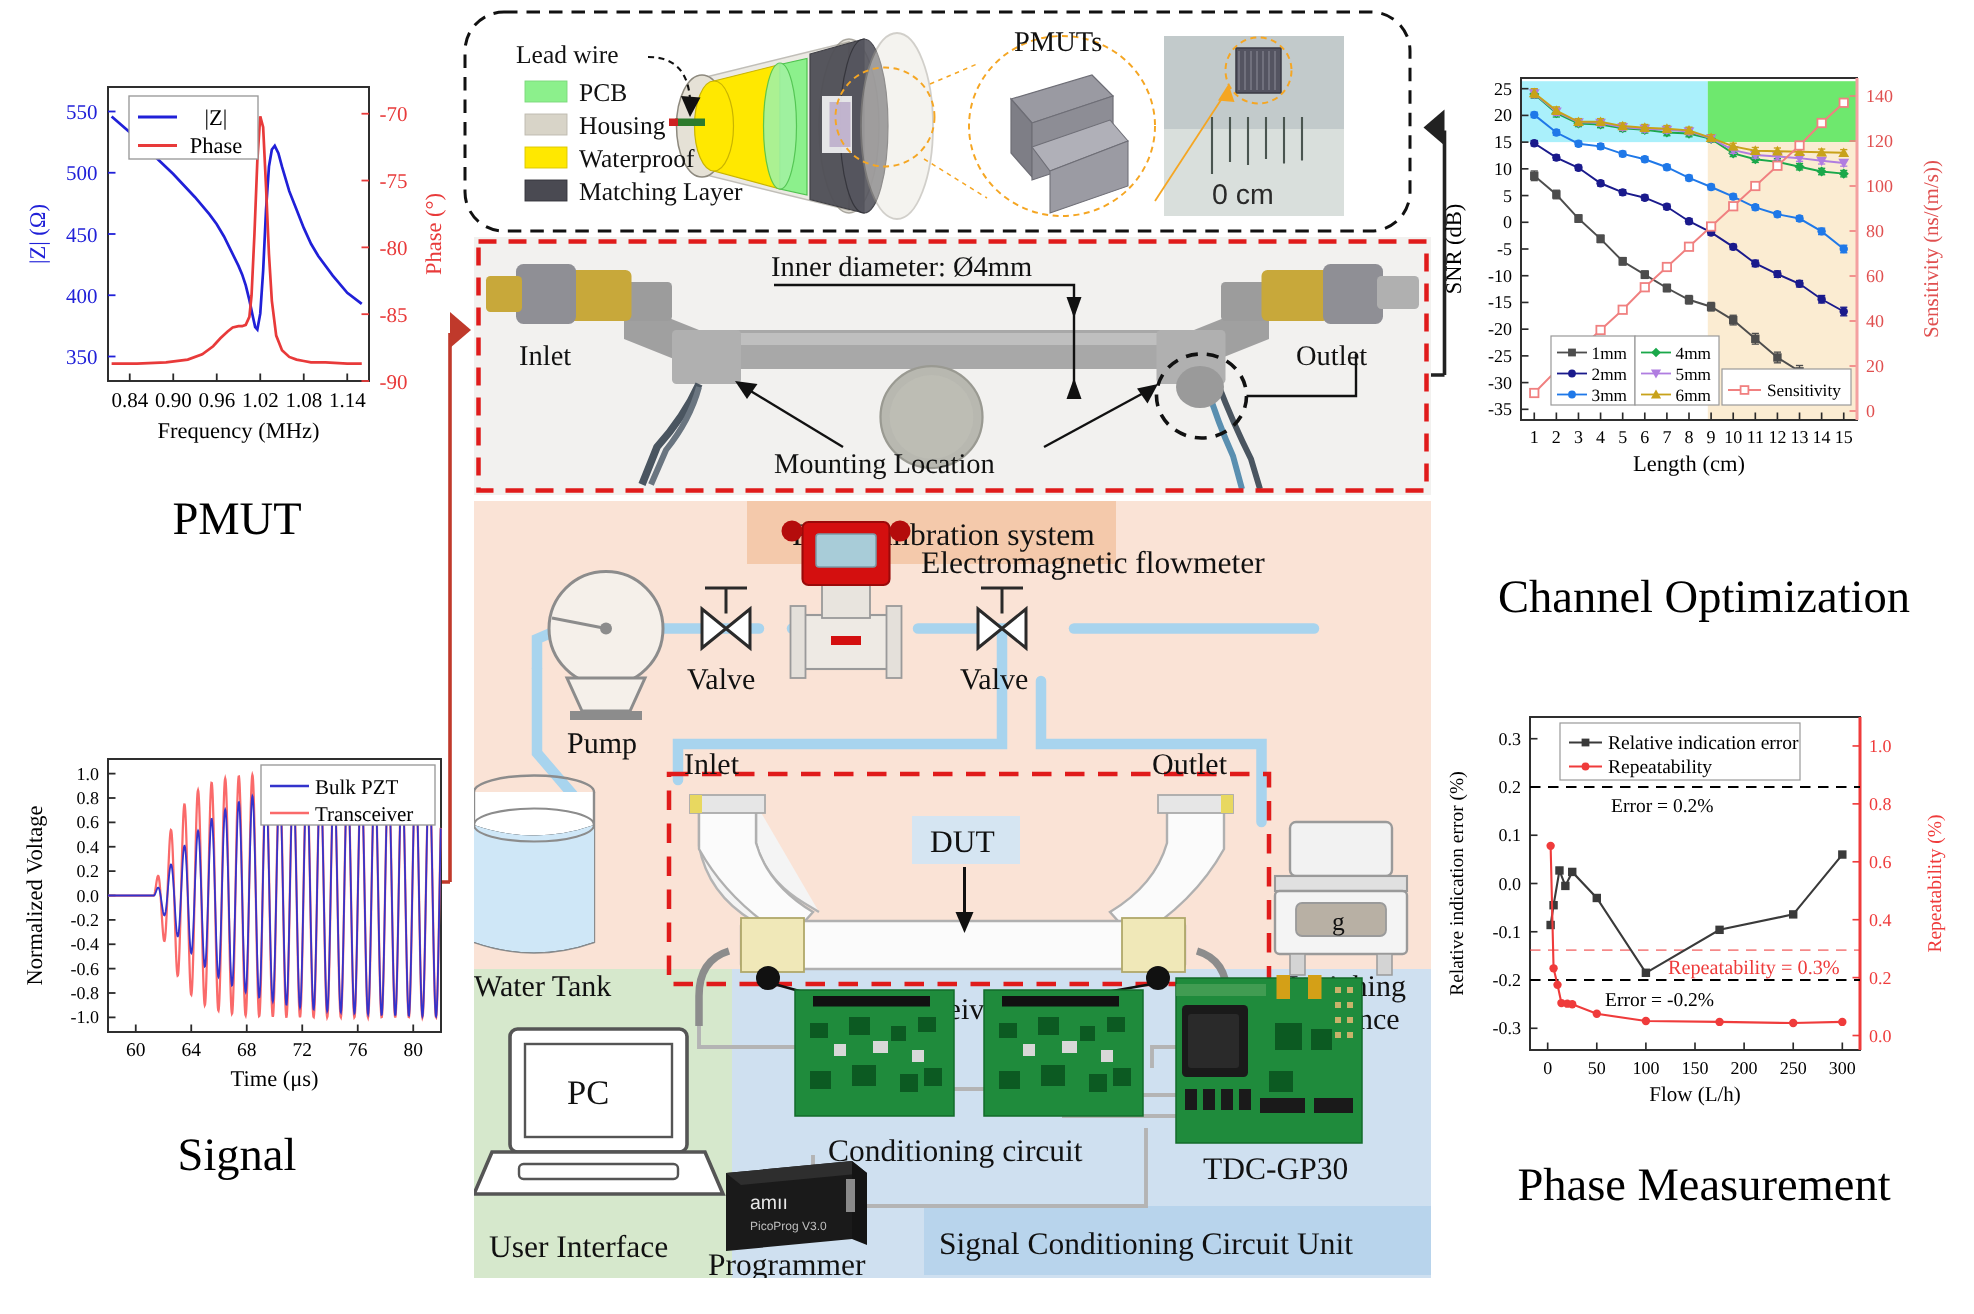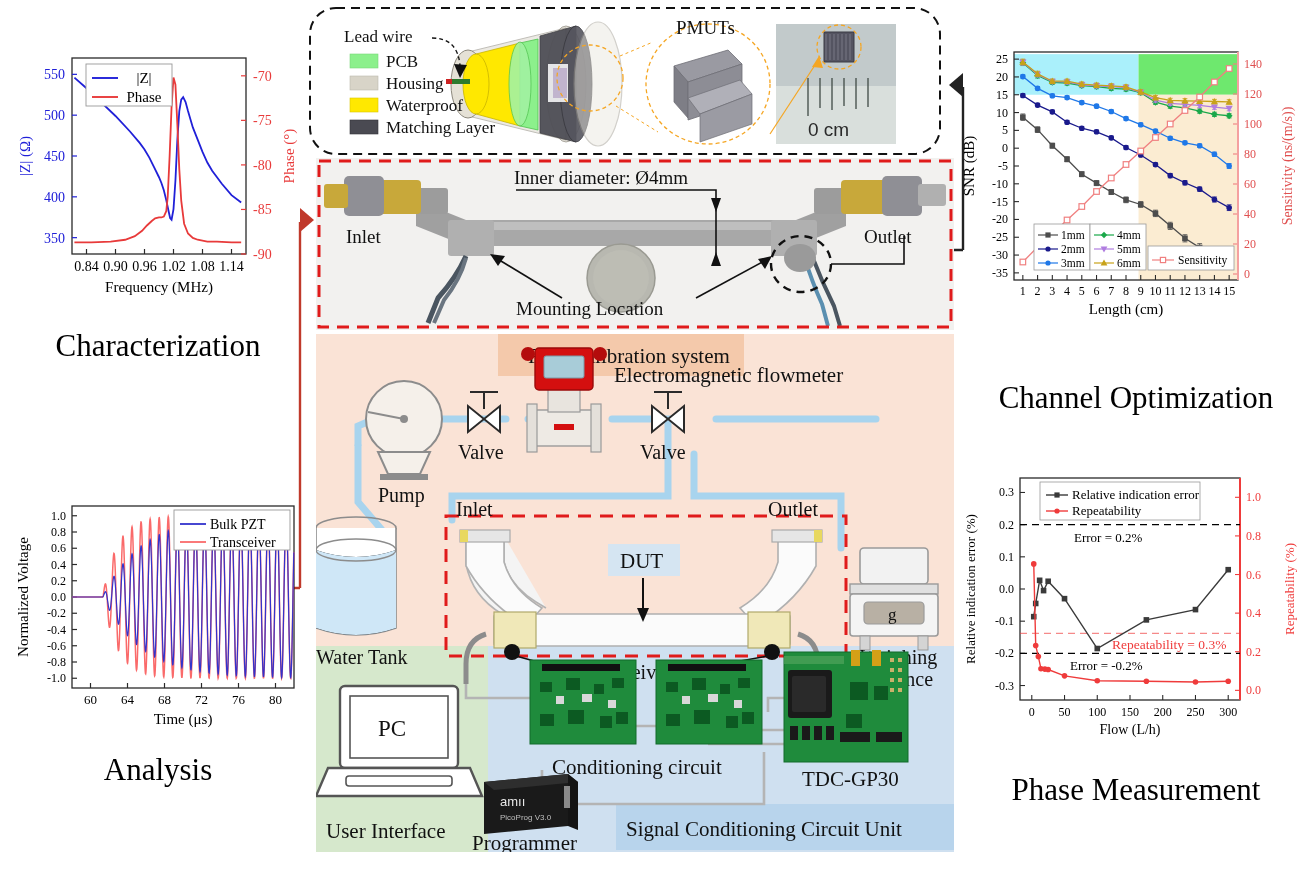--- a/index.html
+++ b/index.html
@@ -6,25 +6,25 @@
   body{width:1316px;height:876px;position:relative;font-family:"Liberation Serif",serif;overflow:hidden;}
   .abs{position:absolute;}
   .ttl{font-family:"Liberation Serif",serif;font-size:31px;color:#000;text-align:center;line-height:1.18;}
   svg{display:block;}
   .noselect{user-select:none;}
 </style>
 </head>
 <body>
 
 <div class="abs ttl noselect" style="left:8px;top:328px;width:300px;">
-  <div>Characterization</div>
+  <div>PMUT</div>
 </div>
 
 <div class="abs ttl noselect" style="left:8px;top:752px;width:300px;">
-  <div>Analysis</div>
+  <div>Signal</div>
 </div>
 
 <div class="abs ttl noselect" style="left:960px;top:352px;width:352px;margin-top:28px;">Channel Optimization</div>
 
 <div class="abs ttl noselect" style="left:960px;top:772px;width:352px;">Phase Measurement</div>
 
 <svg class="abs" style="left:0;top:0;width:1316px;height:876px;pointer-events:none;">
 
   <path d="M 300 588 L 300 222" fill="none" stroke="#c0392b" stroke-width="2.4"></path>
   <path d="M 300 588 L 180 588" fill="none" stroke="#c0392b" stroke-width="2.4"></path>

